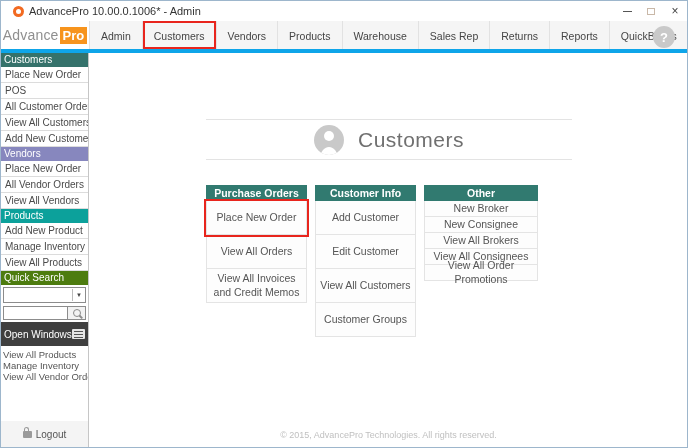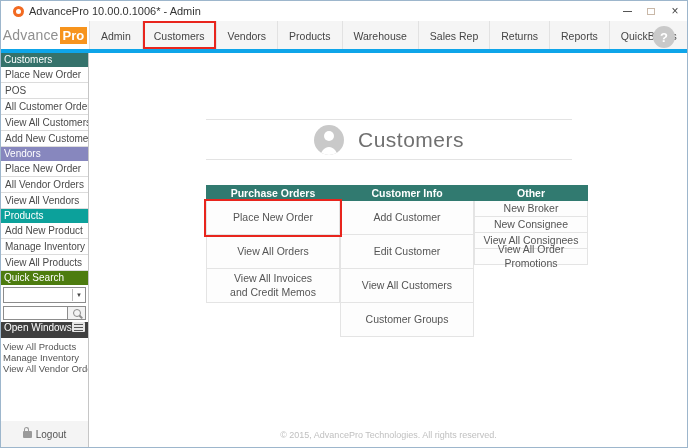--- a/index.html
+++ b/index.html
@@ -32,38 +32,38 @@
   .sb-header{height:14px;line-height:14px;padding-left:3px;color:#fff;font-size:10px;white-space:nowrap;overflow:hidden;}
   .sb-item{height:15px;line-height:15px;padding-left:4px;font-size:10px;color:#4a4a4a;border-bottom:1px solid #dcdcdc;white-space:nowrap;overflow:hidden;cursor:pointer;background:#fff;}
   .qs-row{display:flex;margin:2px 2px 0 2px;}
   .qs-select{flex:1;height:14px;background:#fff;border:1px solid #8c8c8c;display:flex;align-items:center;justify-content:flex-end;cursor:pointer;}
   .qs-caret{font-size:6px;color:#444;padding:0 3px;border-left:1px solid #bbb;line-height:12px;}
   .qs-row2{display:flex;margin:3px 2px 2px 2px;}
   .qs-input{flex:1;height:14px;border:1px solid #8c8c8c;box-sizing:border-box;min-width:0;font-size:10px;padding:0 2px;outline:none;}
   .qs-btn{width:18px;height:14px;border:1px solid #8c8c8c;border-left:none;background:#f2f2f2;display:flex;align-items:center;justify-content:center;padding:0;cursor:pointer;}
   .mag{width:6px;height:6px;border:1.5px solid #8a8a8a;border-radius:50%;position:relative;display:block;}
   .mag::after{content:'';position:absolute;width:4px;height:1.5px;background:#8a8a8a;transform:rotate(45deg);right:-3px;bottom:-1px;}
-  .ow-header{height:16px;display:flex;align-items:flex-start;padding:0 3px;color:#fff;font-size:10px;margin-top:2px;}
+  .ow-header{height:24px;display:flex;align-items:center;padding:0 3px;color:#fff;font-size:10px;margin-top:2px;}
   .ow-icon{width:13px;height:10px;background:#e6e6e6;border-radius:1px;margin-left:auto;position:relative;}
   .ow-icon::before{content:'';position:absolute;left:2px;right:2px;top:2px;height:1px;background:#555;box-shadow:0 3px #555,0 6px #555;}
   .ow-list{padding:3px 0 0 2px;}
   .ow-item{font-size:9.5px;color:#555;line-height:11px;white-space:nowrap;overflow:hidden;cursor:pointer;}
   .logout-bar{position:absolute;bottom:0;left:0;right:0;height:26px;background:#f4f4f4;display:flex;align-items:center;justify-content:center;font-size:10px;color:#555;cursor:pointer;}
   .lock{position:relative;width:9px;height:7px;background:#9a9a9a;border-radius:1px;margin-right:4px;}
   .lock::before{content:'';position:absolute;top:-4px;left:1px;width:5px;height:5px;border:1.5px solid #9a9a9a;border-bottom:none;border-radius:3px 3px 0 0;box-sizing:border-box;}
 
   
   .main{position:absolute;top:52px;left:89px;right:0;bottom:0;background:#fff;overflow:hidden;}
   .heading-block{position:absolute;top:66px;left:116px;width:366px;height:39px;border-top:1px solid #e3e3e3;border-bottom:1px solid #e3e3e3;display:flex;align-items:center;justify-content:center;}
   .avatar{width:30px;height:30px;border-radius:50%;background:#c9c9c9;position:relative;overflow:hidden;margin-right:14px;flex:0 0 auto;}
   .avatar::before{content:'';position:absolute;top:6px;left:10px;width:10px;height:10px;border-radius:50%;background:#fff;}
   .avatar::after{content:'';position:absolute;bottom:-4px;left:6px;width:18px;height:12px;border-radius:50% 50% 0 0/100% 100% 0 0;background:#fff;}
   .page-title{font-size:21px;color:#707070;letter-spacing:.5px;}
   .menu-columns{position:absolute;top:132px;left:116px;display:flex;align-items:flex-start;}
-  .col{width:134px;}
+  .col{width:101px;margin-right:8px;}
   .col:last-child{width:114px;margin-right:0;}
   .col-header{height:16px;line-height:16px;text-align:center;color:#fff;font-size:10.5px;font-weight:bold;}
   .col-item{box-sizing:border-box;height:34px;border:1px solid #e4e4e4;border-top:none;background:#fdfdfd;display:flex;align-items:center;justify-content:center;text-align:center;font-size:10.5px;color:#555;white-space:pre-line;line-height:1.25;cursor:pointer;padding:1px 2px;}
   .col.compact .col-item{height:16px;padding:0;}
   .col-item.red-box{box-shadow:0 0 0 2px #E8251D;position:relative;z-index:1;}
   .main-footer{position:absolute;bottom:7px;left:0;right:0;text-align:center;font-size:9px;color:#c0c0c0;}
 </style>
 </head>
 <body>
 
@@ -170,20 +170,21 @@
           <div class="col-header" style="background: rgb(49, 122, 112);">Customer Info</div>
           <div class="col-item">Add Customer</div>
           <div class="col-item">Edit Customer</div>
           <div class="col-item">View All Customers</div>
           <div class="col-item">Customer Groups</div>
         </div>
         <div class="col compact">
           <div class="col-header" style="background: rgb(49, 122, 112);">Other</div>
           <div class="col-item">New Broker</div>
           <div class="col-item">New Consignee</div>
+          <div class="col-item">View All Brokers</div>
           <div class="col-item">View All Consignees</div>
           <div class="col-item">View All Order Promotions</div>
         </div>
       </div>
     <div class="main-footer">© 2015, AdvancePro Technologies. All rights reserved.</div>
   </div>
 
 </div>
 
 </body></html>

